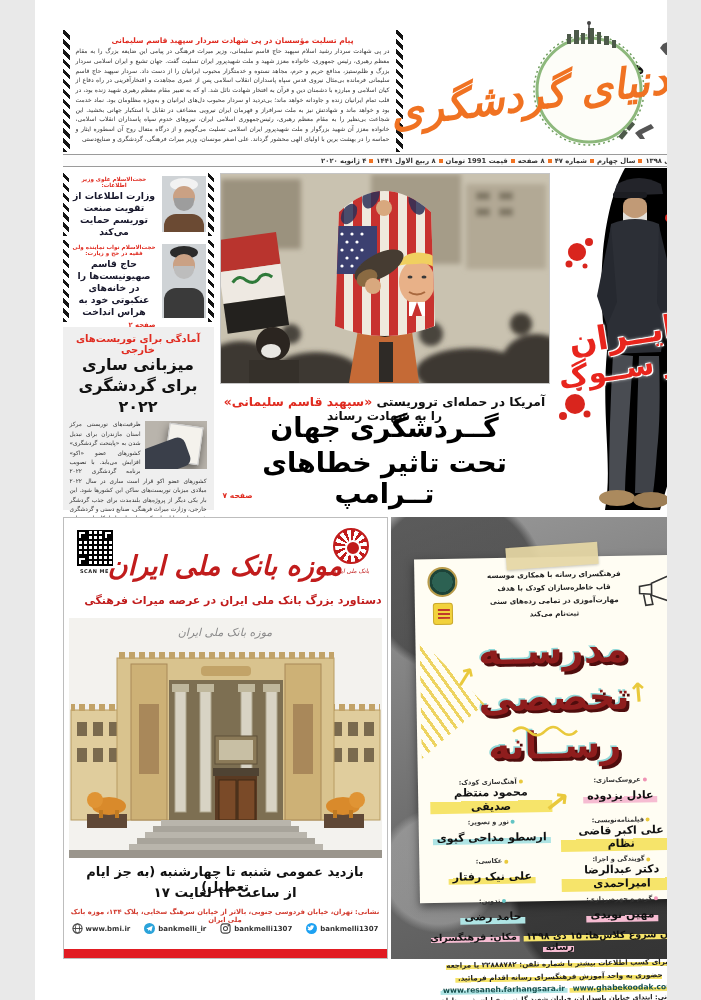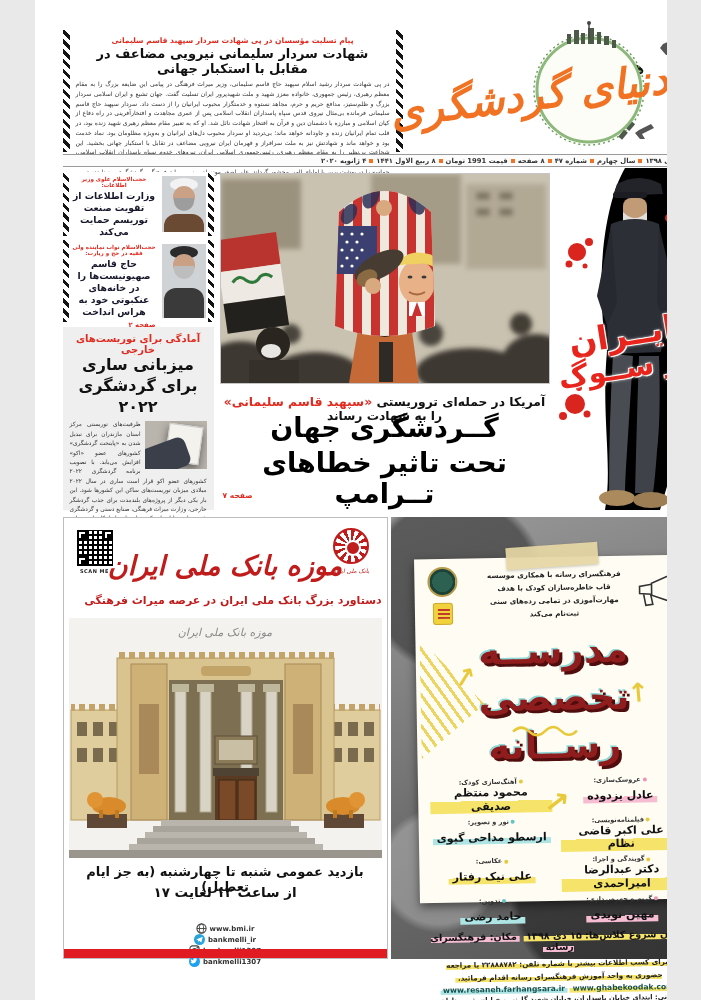--- a/index.html
+++ b/index.html
@@ -62,21 +62,21 @@
   .bm-logo{position:absolute;right:14px;top:10px;width:44px;text-align:center;}
   .bm-emblem{width:36px;height:36px;margin:0 auto;border-radius:50%;border:2px solid #c11c1c;background:repeating-conic-gradient(#c11c1c 0 14deg,#fff 14deg 30deg);position:relative;}
   .bm-emblem::after{content:"";position:absolute;left:10px;top:10px;width:12px;height:12px;border-radius:50%;background:#c11c1c;border:2px solid #fff;}
   .bm-logo-cap{font-size:6px;color:#c11c1c;margin-top:3px;font-style:italic;}
   .bank-title{position:absolute;left:0;right:0;top:32px;text-align:center;color:#c11c1c;font-size:27px;font-weight:bold;font-style:italic;}
   .bank-sub{position:absolute;left:16px;right:0;top:76px;text-align:center;color:#c11c1c;font-size:11px;font-weight:bold;}
   .bank-building{position:absolute;left:5px;top:100px;width:313px;height:240px;}
   .bank-hours{position:absolute;left:0;right:0;top:346px;text-align:center;font-size:13px;font-weight:700;color:#111;}
   .bank-hours2{position:absolute;left:0;right:0;top:366px;text-align:center;font-size:13.5px;font-weight:900;color:#111;}
   .bank-addr{position:absolute;left:0;right:0;top:390px;text-align:center;font-size:6.8px;font-weight:bold;color:#d23a2e;}
-  .bank-socials{position:absolute;left:8px;right:8px;top:405px;display:flex;direction:ltr;justify-content:space-between;align-items:center;flex-direction:column;}
+  .bank-socials{position:absolute;left:8px;right:8px;top:405px;display:flex;direction:ltr;justify-content:space-between;align-items:center;}
   .soc{display:flex;align-items:center;gap:3px;font-size:7px;font-weight:bold;color:#333;direction:ltr;}
   .bank-bar{position:absolute;left:0;right:0;bottom:0;height:9px;background:#e11b22;}
 
   
   .school{position:absolute;left:356px;top:517px;width:319px;height:442px;background:#7d7d7d;background-image:radial-gradient(circle at 20% 15%,rgba(40,40,40,.55) 0 18%,transparent 20%),radial-gradient(circle at 85% 30%,rgba(230,230,230,.35) 0 10%,transparent 12%),radial-gradient(circle at 70% 85%,rgba(30,30,30,.6) 0 22%,transparent 24%),radial-gradient(circle at 15% 80%,rgba(235,235,235,.3) 0 12%,transparent 14%),linear-gradient(160deg,#9a9a9a,#6f6f6f 55%,#555);}
   .paper{position:absolute;left:26px;right:18px;top:40px;bottom:58px;background:#fffdf3;transform:rotate(-1deg);box-shadow:0 4px 10px rgba(0,0,0,.5);padding:10px 8px 6px;}
   .tape{position:absolute;left:50%;top:-12px;width:92px;height:22px;margin-left:-46px;background:#e6d7a4;opacity:.92;transform:rotate(-3deg);box-shadow:0 1px 3px rgba(0,0,0,.25);}
   .logos{position:absolute;left:8px;top:8px;width:40px;text-align:center;}
   .logo-round{width:30px;height:30px;margin:0 auto;border-radius:50%;background:radial-gradient(circle,#2c6152 0 55%,#1c4338 56%);border:2px solid #b89b4a;}
   .logo-flag{width:20px;height:22px;margin:6px auto 0;background:#f2d23c;border-radius:3px;border:1px solid #caa82a;position:relative;}
@@ -106,21 +106,20 @@
 </style>
 </head>
 <body>
 
 <div id="page">
 
   <div class="obit-box">
     <div class="stripe-v stripe-left"></div>
     <div class="stripe-v stripe-right"></div>
     <div class="obit-kicker">پیام تسلیت مؤسسان در پی شهادت سردار سپهبد قاسم سلیمانی</div>
-    <div class="obit-headline">شهادت سردار سلیمانی نیرویی مضاعف در مقابل با استکبار جهانی</div>
     <div class="obit-body">در پی شهادت سردار رشید اسلام سپهبد حاج قاسم سلیمانی، وزیر میراث فرهنگی در پیامی این ضایعه بزرگ را به مقام معظم رهبری، رئیس جمهوری، خانواده معزز شهید و ملت شهیدپرور ایران تسلیت گفت. جهان تشیع و ایران اسلامی سردار بزرگ و ظلم‌ستیز، مدافع حریم و حرم، مجاهد نستوه و خدمتگزار محبوب ایرانیان را از دست داد. سردار سپهبد حاج قاسم سلیمانی فرمانده بی‌مثال نیروی قدس سپاه پاسداران انقلاب اسلامی پس از عمری مجاهدت و افتخارآفرینی در راه دفاع از کیان اسلامی و مبارزه با دشمنان دین و قرآن به افتخار شهادت نائل شد. او که به تعبیر مقام معظم رهبری شهید زنده بود، در قلب تمام ایرانیان زنده و جاودانه خواهد ماند؛ بی‌تردید او سردار محبوب دل‌های ایرانیان و به‌ویژه مظلومان بود. نماد خدمت بود و خواهد ماند و شهادتش نیز به ملت سرافراز و قهرمان ایران نیرویی مضاعف در تقابل با استکبار جهانی بخشید. این شجاعت بی‌نظیر را به مقام معظم رهبری، رئیس‌جمهوری اسلامی ایران، نیروهای خدوم سپاه پاسداران انقلاب اسلامی، خانواده معزز آن شهید بزرگوار و ملت شهیدپرور ایران اسلامی تسلیت می‌گوییم و از درگاه متعال روح آن اسطوره ایثار و حماسه را در بهشت برین با اولیای الهی محشور گرداند. علی اصغر مونسان، وزیر میراث فرهنگی، گردشگری و صنایع‌دستی</div>
   </div>
 
   <div class="weekly-label">هفته‌نامه</div>
 
   <div class="mast-art">
     <svg width="320" height="134" viewBox="0 0 320 134">
       <g>
         <circle cx="218" cy="72" r="52" fill="#fdfdf8" stroke="#8db87c" stroke-width="3"></circle>
         <circle cx="218" cy="72" r="55" fill="none" stroke="#6f9e5e" stroke-width="1.5" stroke-dasharray="2 3"></circle>
@@ -437,20 +436,21 @@
           <circle cx="288" cy="182" r="8" fill="#e09434"></circle>
           <rect x="264" y="192" width="4" height="8" fill="#c07a22"></rect>
             <rect x="280" y="192" width="4" height="8" fill="#c07a22"></rect>
         </g>
         <rect x="0" y="232" width="313" height="8" fill="#9a958c"></rect>
       </svg>
     </div>
 
     <div class="bank-hours">بازدید عمومی شنبه تا چهارشنبه (به جز ایام تعطیل)</div>
     <div class="bank-hours2">از ساعت ۱۳ لغایت ۱۷</div>
+    <div class="bank-addr">نشانی: تهران، خیابان فردوسی جنوبی، بالاتر از خیابان سرهنگ سخایی، پلاک ۱۳۴، موزه بانک ملی ایران</div>
 
     <div class="bank-socials">
       <span class="soc">
         <svg width="11" height="11" viewBox="0 0 12 12">
             <circle cx="6" cy="6" r="5" fill="none" stroke="#444" stroke-width="1.2"></circle>
             <ellipse cx="6" cy="6" rx="2.3" ry="5" fill="none" stroke="#444" stroke-width="1"></ellipse>
             <line x1="1" y1="6" x2="11" y2="6" stroke="#444" stroke-width="1"></line>
           </svg>
         <span>www.bmi.ir</span>
       </span>

